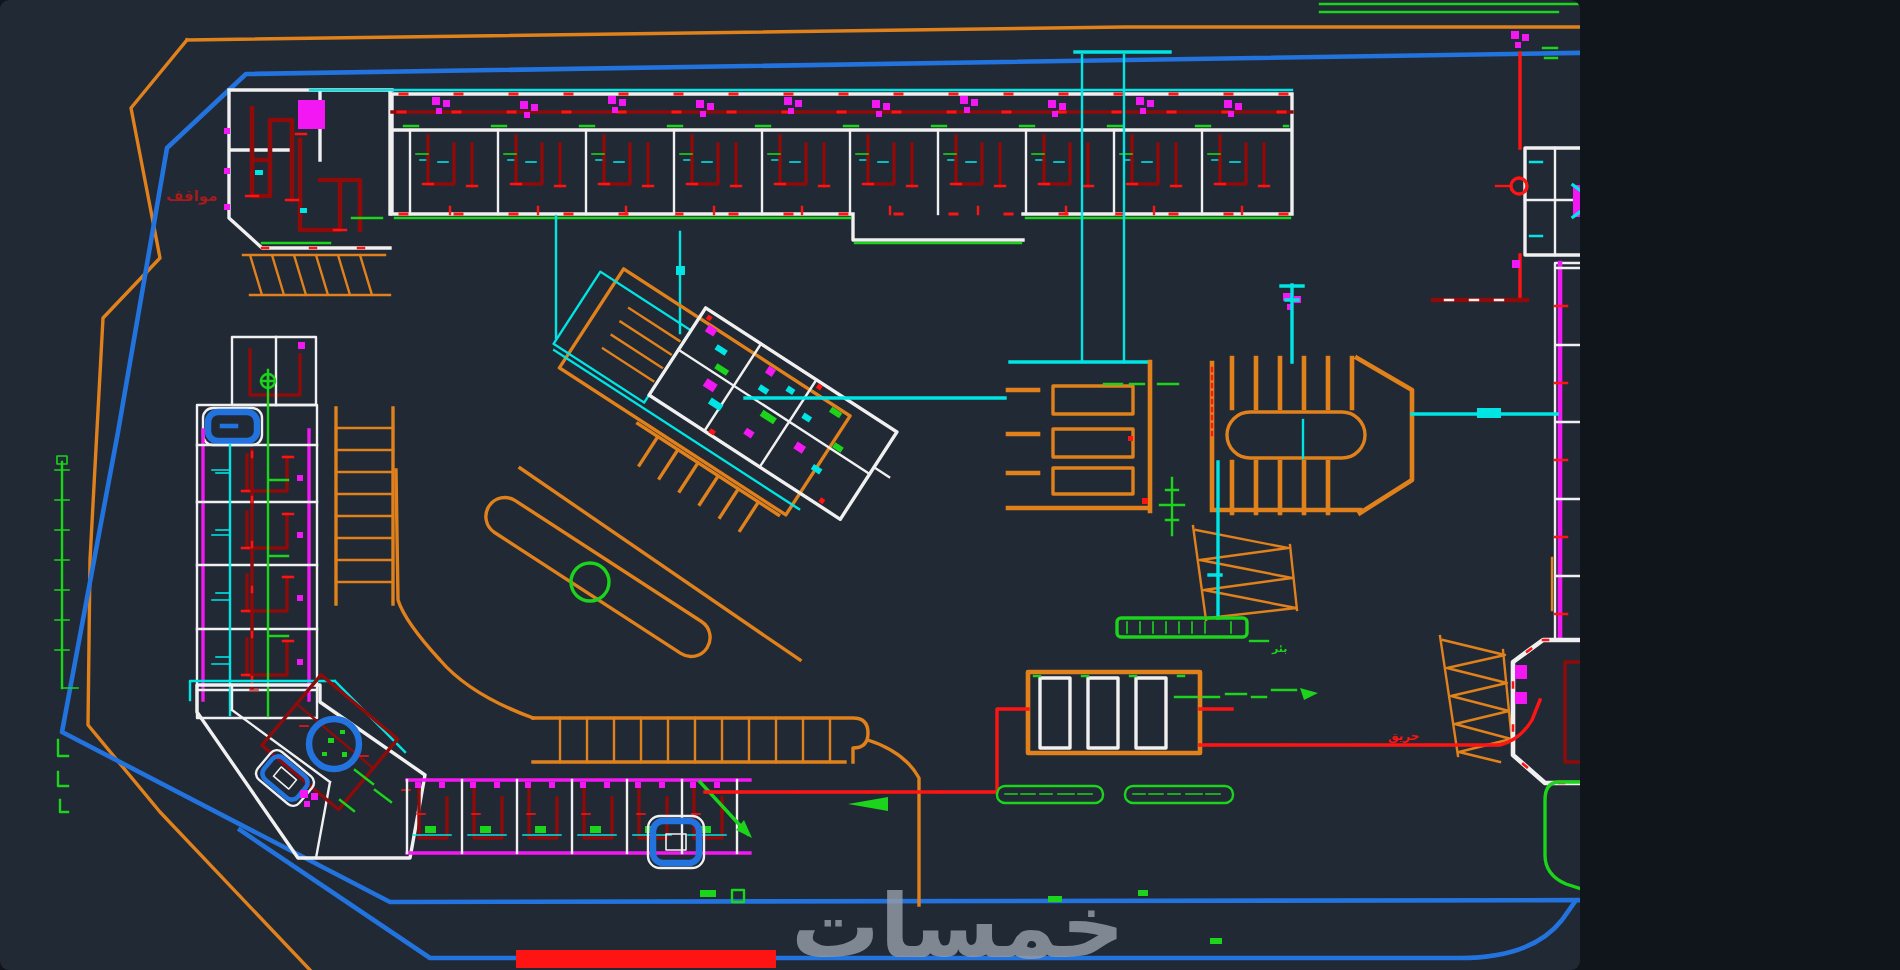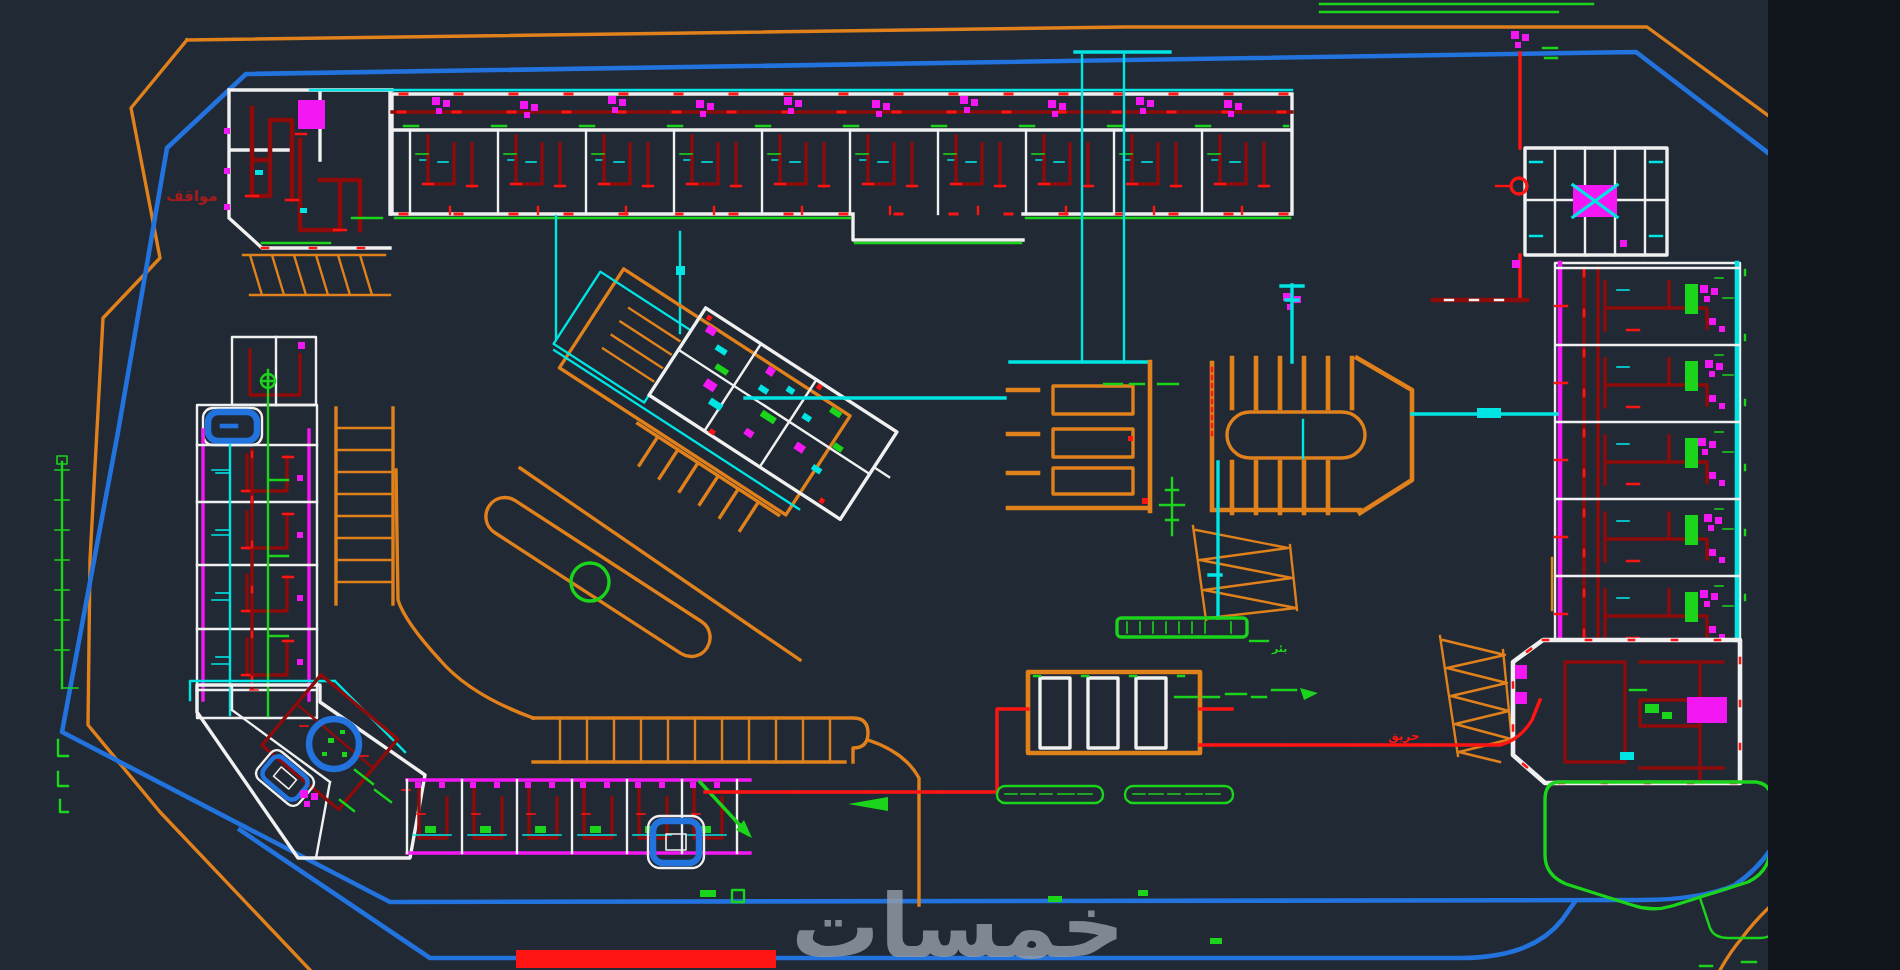--- a/index.html
+++ b/index.html
@@ -1,17 +1,17 @@
 <!DOCTYPE html>
 <html style="--bg: #212934; --orange: #E0811C; --blue: #2273DD; --cyan: #00E4E4; --red: #FF1414; --darkred: #8E0B0B; --magenta: #F318F3; --green: #1BD41B; --white: #F0F0F0; --gray: #939CA7; --labelred: #A61C1C;"><head>
 <meta charset="utf-8">
 <style>
   html,body{margin:0;padding:0;background:#10151c;}
-  .canvas{position:relative;width:1768px;height:970px;background:var(--bg,#212934);overflow:hidden;
-          font-family:"DejaVu Sans", sans-serif;}
+  .canvas{position:relative;width:1580px;height:970px;background:var(--bg,#212934);overflow:hidden;
+          font-family:"DejaVu Sans", sans-serif;border-radius:9px;}
   svg{position:absolute;left:0;top:0;}
   .ln{fill:none;stroke-linecap:square;stroke-linejoin:round;}
   .or{stroke:var(--orange)} .bl{stroke:var(--blue)} .cy{stroke:var(--cyan)}
   .rd{stroke:var(--red)} .dr{stroke:var(--darkred)} .mg{stroke:var(--magenta)}
   .gr{stroke:var(--green)} .wh{stroke:var(--white)}
   .w1{stroke-width:1.6} .w2{stroke-width:2.4} .w3{stroke-width:3.4} .w4{stroke-width:4.6} .w6{stroke-width:6.5}
   text{user-select:none}
   .wm{font-weight:bold;fill:var(--gray);opacity:.82;font-size:88px}
   .tparking{fill:var(--labelred);font-size:15px;font-weight:bold}
   .tfire{fill:var(--red);font-size:12px;font-weight:bold}

